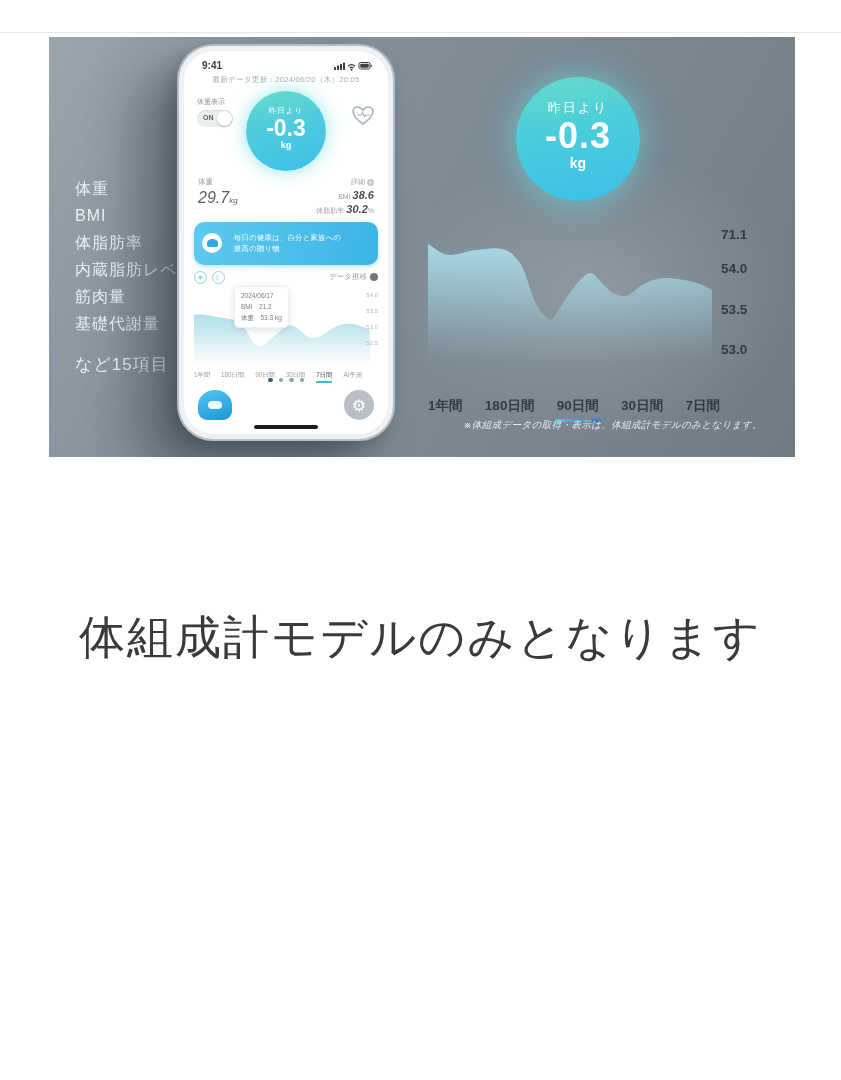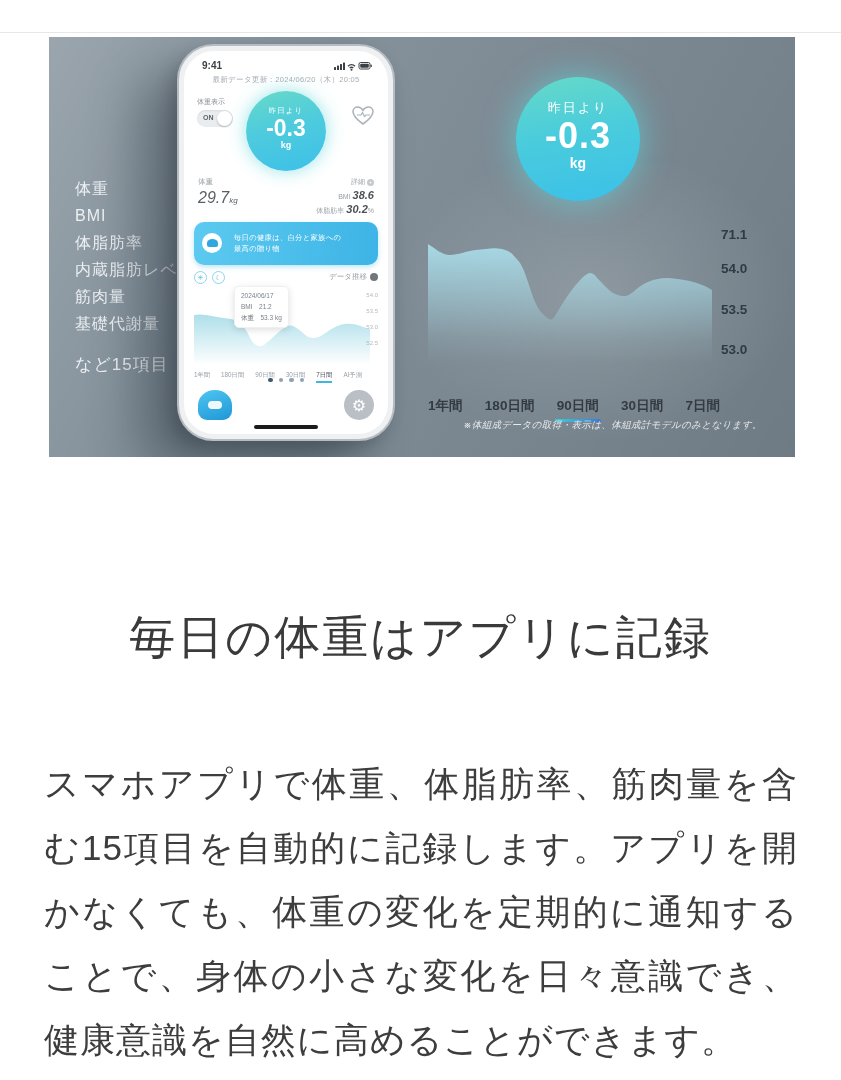--- a/index.html
+++ b/index.html
@@ -292,17 +292,16 @@
       <span class="big-tab">180日間</span>
       <span class="big-tab active"><span>90日間</span><span class="underline"></span></span>
       <span class="big-tab">30日間</span>
       <span class="big-tab">7日間</span>
     </div>
 
     <div class="disclaimer">※体組成データの取得・表示は、体組成計モデルのみとなります。</div>
   </div>
 
   <h2 class="heading">
-    <br><span>毎日の体重はアプリに記録</span>
+    <br><span>体組成計モデルのみとなります</span>
   </h2>
 
-  <p class="body-text">スマホアプリで体重、体脂肪率、筋肉量を含む15項目を自動的に記録します。アプリを開かなくても、体重の変化を定期的に通知することで、身体の小さな変化を日々意識でき、健康意識を自然に高めることができます。</p>
 </div>
 
 </body></html>

